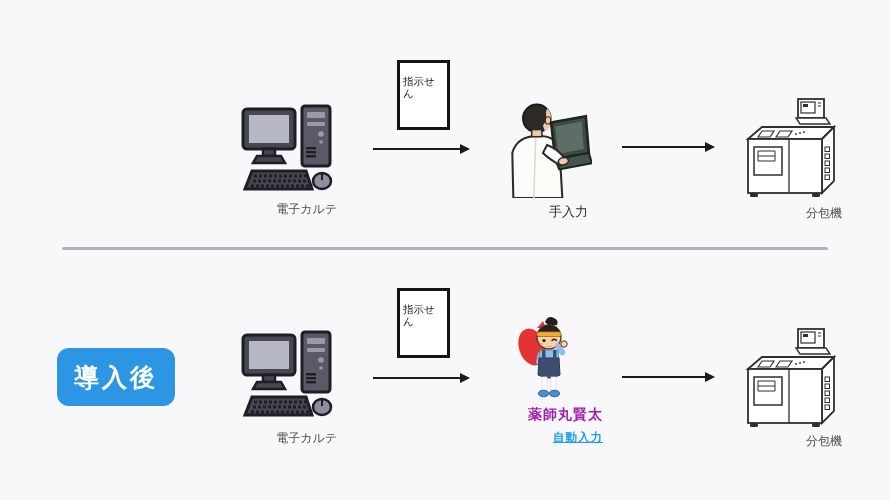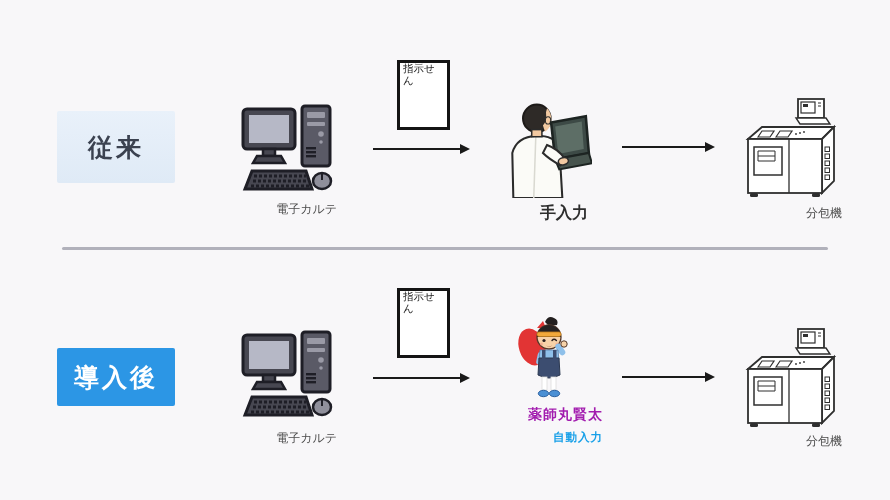--- a/index.html
+++ b/index.html
@@ -3,45 +3,42 @@
 <meta charset="utf-8">
 <style>
   html,body{margin:0;padding:0;}
   body{font-family:"DejaVu Sans","Liberation Sans",sans-serif;background:#f8f7f9;}
   .canvas{position:relative;width:890px;height:500px;background:#f8f7f9;overflow:hidden;}
 
   .label-box{position:absolute;display:flex;align-items:center;justify-content:center;
     font-weight:bold;font-size:25px;letter-spacing:3px;border-radius:2px;}
   .label-before{left:57px;top:111px;width:118px;height:72px;
     background:linear-gradient(180deg,#e9f1fa 0%,#dfeaf6 100%);color:#3b4250;}
-  .label-after{left:57px;top:348px;width:118px;height:58px;background:#2c96e5;color:#ffffff;}
+  .label-after{left:57px;top:348px;width:118px;height:58px;background:#2c96e5;color:#ffffff;border-radius:12px;}
 
   .illus{position:absolute;}
   .caption{position:absolute;text-align:right;font-size:12px;color:#4c4c4c;}
-  .caption.strong{font-weight:bold;font-size:16px;color:#2d2d2d;}
+  .caption.strong{font-weight:normal;font-size:13px;color:#2d2d2d;}
   .caption.mascot-name{font-weight:bold;font-size:14px;color:#a21caf;letter-spacing:1px;}
-  .caption.mascot-sub{font-weight:bold;font-size:11.5px;color:#18a0e8;letter-spacing:1px;}
+  .caption.mascot-sub{font-weight:bold;font-size:11.5px;color:#18a0e8;letter-spacing:1px;text-decoration:underline;}
 
   .doc{position:absolute;width:53px;height:70px;background:#ffffff;border:3px solid #141414;
-    box-sizing:border-box;padding:0 3px;font-size:10.5px;color:#1a1a1a;line-height:1.1;}
+    box-sizing:border-box;padding:13px 3px;font-size:10.5px;color:#1a1a1a;line-height:1.1;}
 
   .arrow{position:absolute;height:2px;background:#1a1a1a;}
   .arrow::after{content:"";position:absolute;right:-3px;top:-4.5px;width:0;height:0;
     border-left:10px solid #1a1a1a;border-top:5.5px solid transparent;border-bottom:5.5px solid transparent;}
 
   .divider{position:absolute;left:62px;top:247px;width:766px;height:3px;background:#b1b1bb;border-radius:2px;}
 </style>
 </head>
 <body>
 
 <div class="canvas">
 
-  <div class="label-box label-before">
-    <span>従来</span>
-  </div>
 
   <svg class="illus" style="left:240px;top:102px;width:94px;height:94px;" viewBox="0 0 94 92">
     <rect x="3" y="6" width="52" height="40" rx="4" fill="#474751" stroke="#1e1e26" stroke-width="3"></rect>
     <rect x="9" y="12" width="40" height="28" fill="#b6b8c6"></rect>
     <rect x="23" y="46" width="12" height="7" fill="#474751" stroke="#1e1e26" stroke-width="2.5"></rect>
     <path d="M17 53 L41 53 L45 60 L13 60 Z" fill="#474751" stroke="#1e1e26" stroke-width="2.5"></path>
     <rect x="62" y="3" width="28" height="60" rx="3" fill="#5a5a66" stroke="#1e1e26" stroke-width="3"></rect>
     <rect x="67" y="9" width="18" height="6" rx="1" fill="#9a9aa6"></rect>
     <rect x="67" y="19" width="18" height="4" rx="1" fill="#9a9aa6"></rect>
     <circle cx="81" cy="31" r="2.8" fill="#9a9aa6"></circle>

